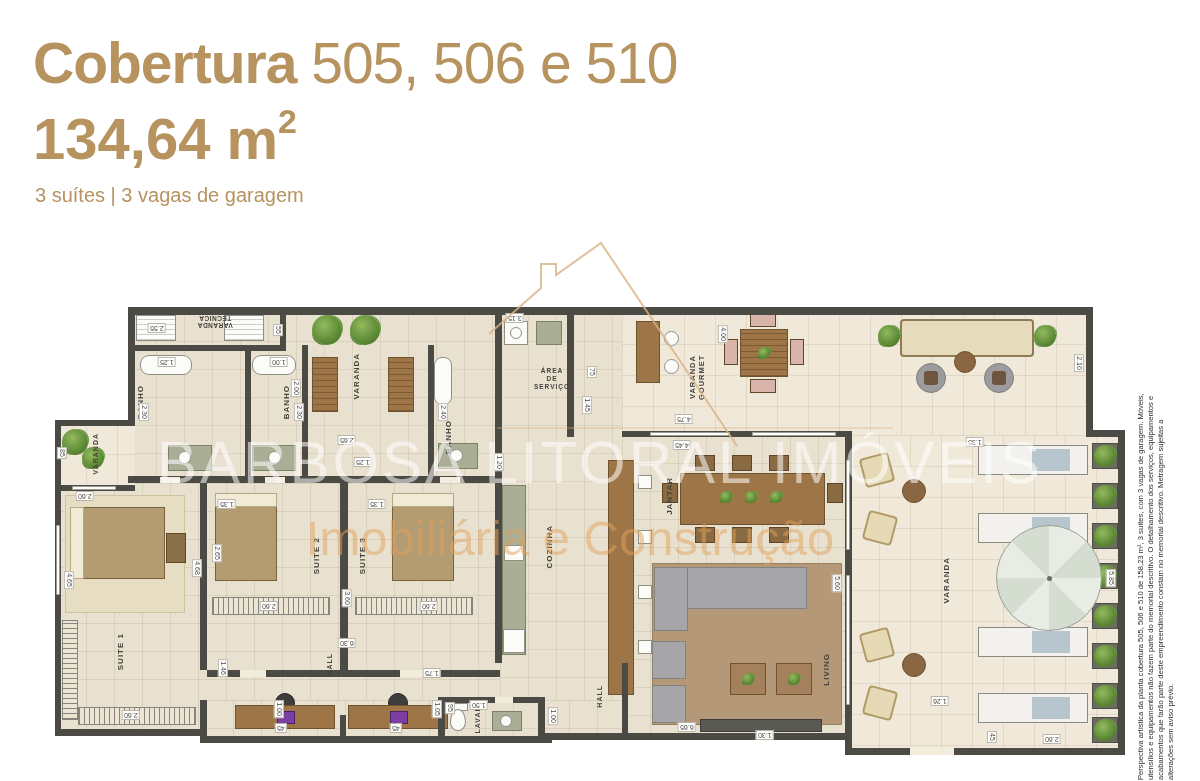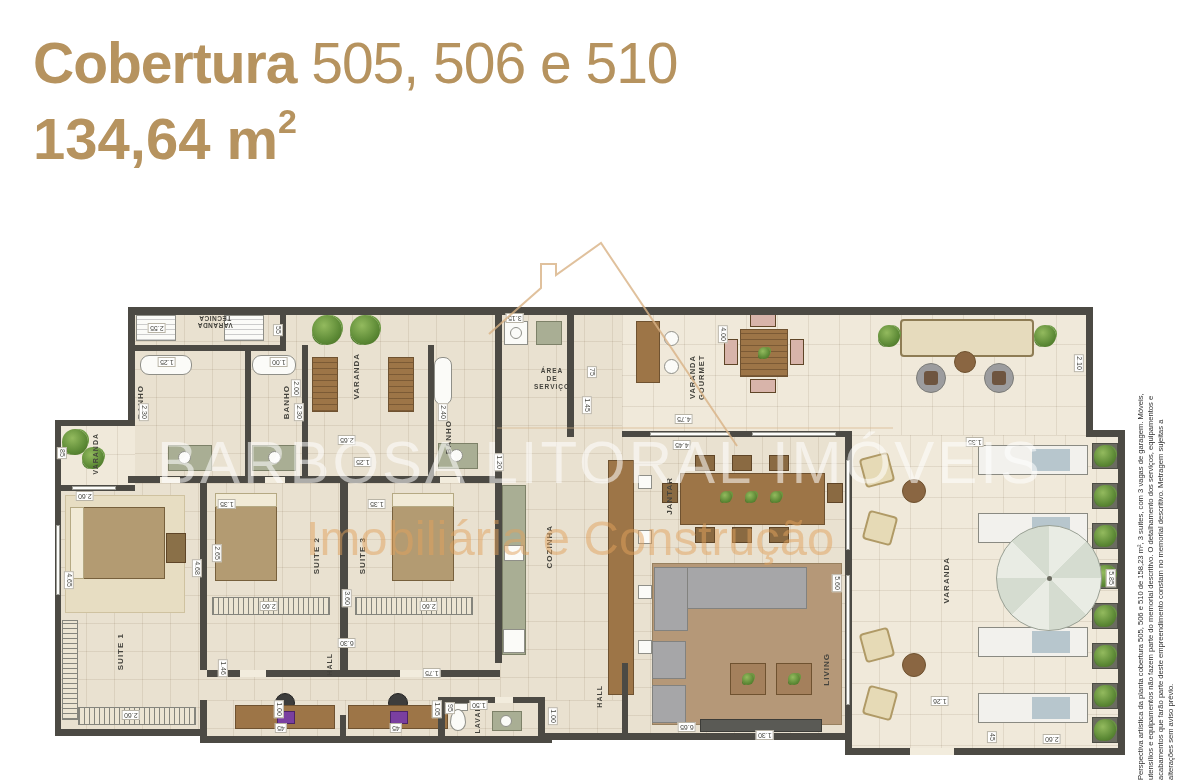--- a/index.html
+++ b/index.html
@@ -66,20 +66,21 @@
   #disclaimer{position:absolute;left:1136px;top:383px;height:397px;width:44px;
       writing-mode:vertical-rl;transform:rotate(180deg);font-size:7.6px;line-height:1.32;color:#2e2e2e;z-index:50;}
 </style>
 </head>
 <body>
 
 <div id="stage">
 
   <div id="title"><span class="b">Cobertura</span><span> 505, 506 e 510</span></div>
   <div id="area"><span>134,64 m</span><sup>2</sup></div>
+  <div id="subtitle">3 suítes | 3 vagas de garagem</div>
 
   <div id="plan">
 
     <div class="floor" style="left:88px;top:68px;width:372px;height:170px;"></div>
     <div class="floor" style="left:18px;top:238px;width:442px;height:252px;"></div>
     <div class="floor" style="left:460px;top:68px;width:122px;height:424px;"></div>
     <div class="floor" style="left:165px;top:455px;width:417px;height:40px;"></div>
     <div class="floor" style="left:582px;top:190px;width:226px;height:302px;"></div>
     <div class="floor tfloor" style="left:582px;top:68px;width:468px;height:122px;"></div>
     <div class="floor tfloor" style="left:808px;top:190px;width:274px;height:316px;"></div>

